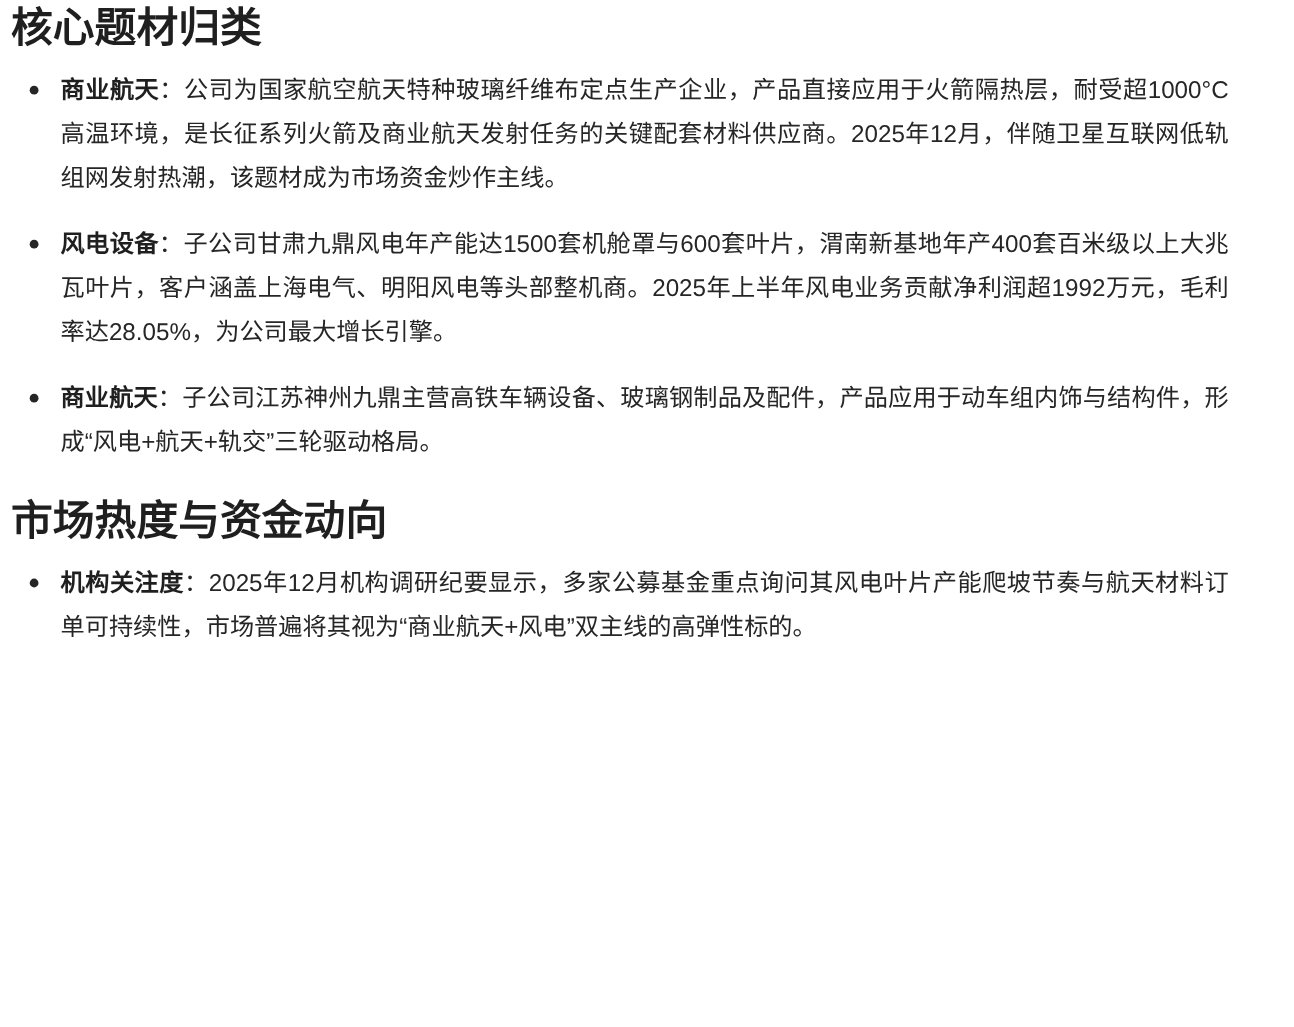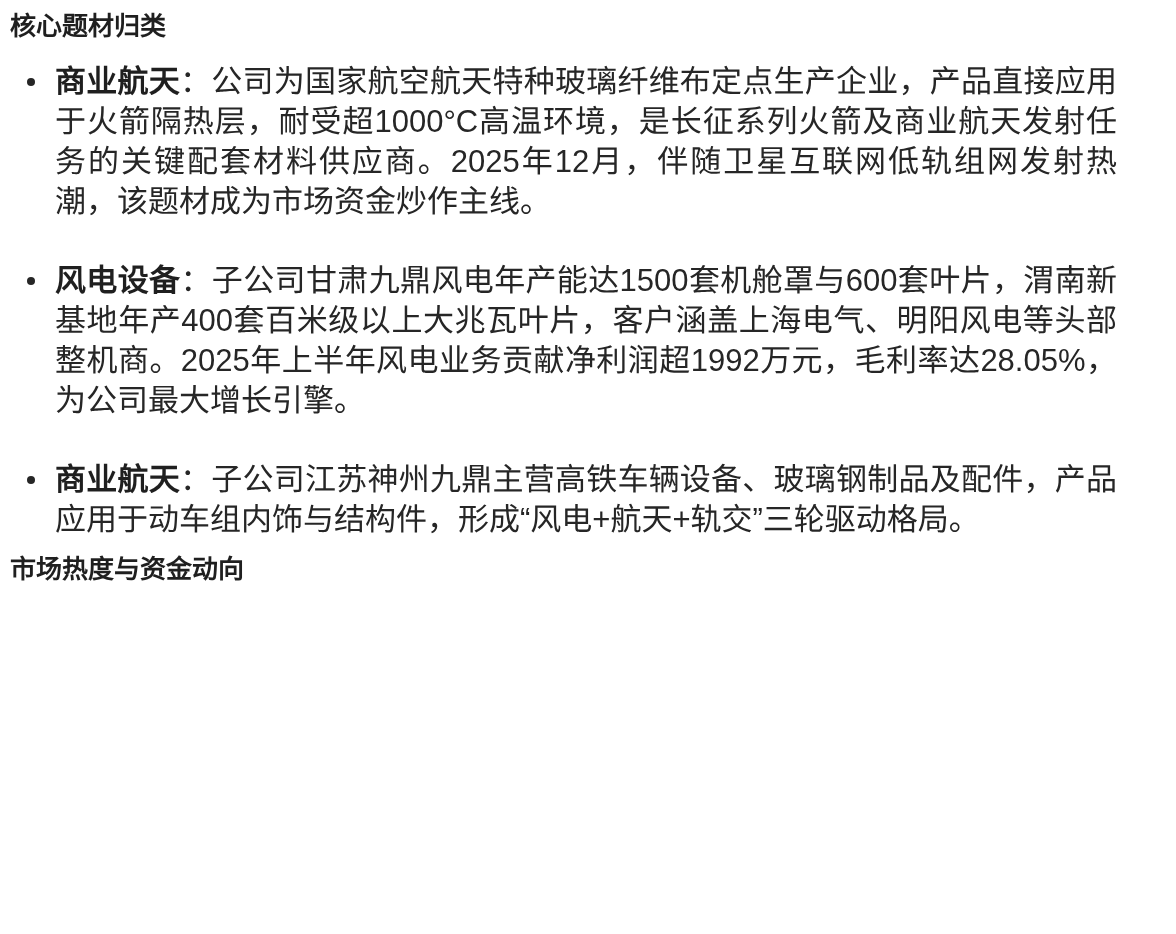--- a/index.html
+++ b/index.html
@@ -13,43 +13,43 @@
     overflow: hidden;
     font-family: "Liberation Sans", sans-serif;
     color: #262626;
   }
   .content {
     box-sizing: content-box;
     width: 1107px;
     padding: 6px 0 0 10px;
   }
   h3.section-heading {
-    font-size: 26px;
+    font-size: 38px;
     line-height: 40px;
     font-weight: 700;
     margin: 0 0 16px 0;
     color: #1f1f1f;
   }
   h3.section-heading.second {
-    margin-top: 9px;
+    margin-top: 32px;
   }
   ul.topic-list {
     list-style: none;
     margin: 0;
     padding: 0 0 0 45px;
   }
   ul.topic-list > li {
     position: relative;
-    font-size: 31px;
+    font-size: 22px;
     line-height: 40px;
     text-align: justify;
     text-justify: inter-ideograph;
   }
   ul.topic-list > li + li {
-    margin-top: 39px;
+    margin-top: 20px;
   }
   .bullet {
     position: absolute;
     left: -28px;
     top: 16px;
     width: 8px;
     height: 8px;
     border-radius: 50%;
     background: #262626;
   }
@@ -70,15 +70,16 @@
 
   <ul class="topic-list">
     <li><span class="bullet"></span><strong class="term">商业航天</strong><span class="sep">：</span><span class="text">公司为国家航空航天特种玻璃纤维布定点生产企业，产品直接应用于火箭隔热层，耐受超1000°C高温环境，是长征系列火箭及商业航天发射任务的关键配套材料供应商。2025年12月，伴随卫星互联网低轨组网发射热潮，该题材成为市场资金炒作主线。</span></li>
     <li><span class="bullet"></span><strong class="term">风电设备</strong><span class="sep">：</span><span class="text">子公司甘肃九鼎风电年产能达1500套机舱罩与600套叶片，渭南新基地年产400套百米级以上大兆瓦叶片，客户涵盖上海电气、明阳风电等头部整机商。2025年上半年风电业务贡献净利润超1992万元，毛利率达28.05%，为公司最大增长引擎。</span></li>
     <li><span class="bullet"></span><strong class="term">商业航天</strong><span class="sep">：</span><span class="text">子公司江苏神州九鼎主营高铁车辆设备、玻璃钢制品及配件，产品应用于动车组内饰与结构件，形成“风电+航天+轨交”三轮驱动格局。</span></li>
   </ul>
 
   <h3 class="section-heading second">市场热度与资金动向</h3>
 
   <ul class="topic-list">
+    <li><span class="bullet"></span><strong class="term">机构关注度</strong><span class="sep">：</span><span class="text">2025年12月机构调研纪要显示，多家公募基金重点询问其风电叶片产能爬坡节奏与航天材料订单可持续性，市场普遍将其视为“商业航天+风电”双主线的高弹性标的。</span></li>
   </ul>
 
 </div>
 
 </body></html>

